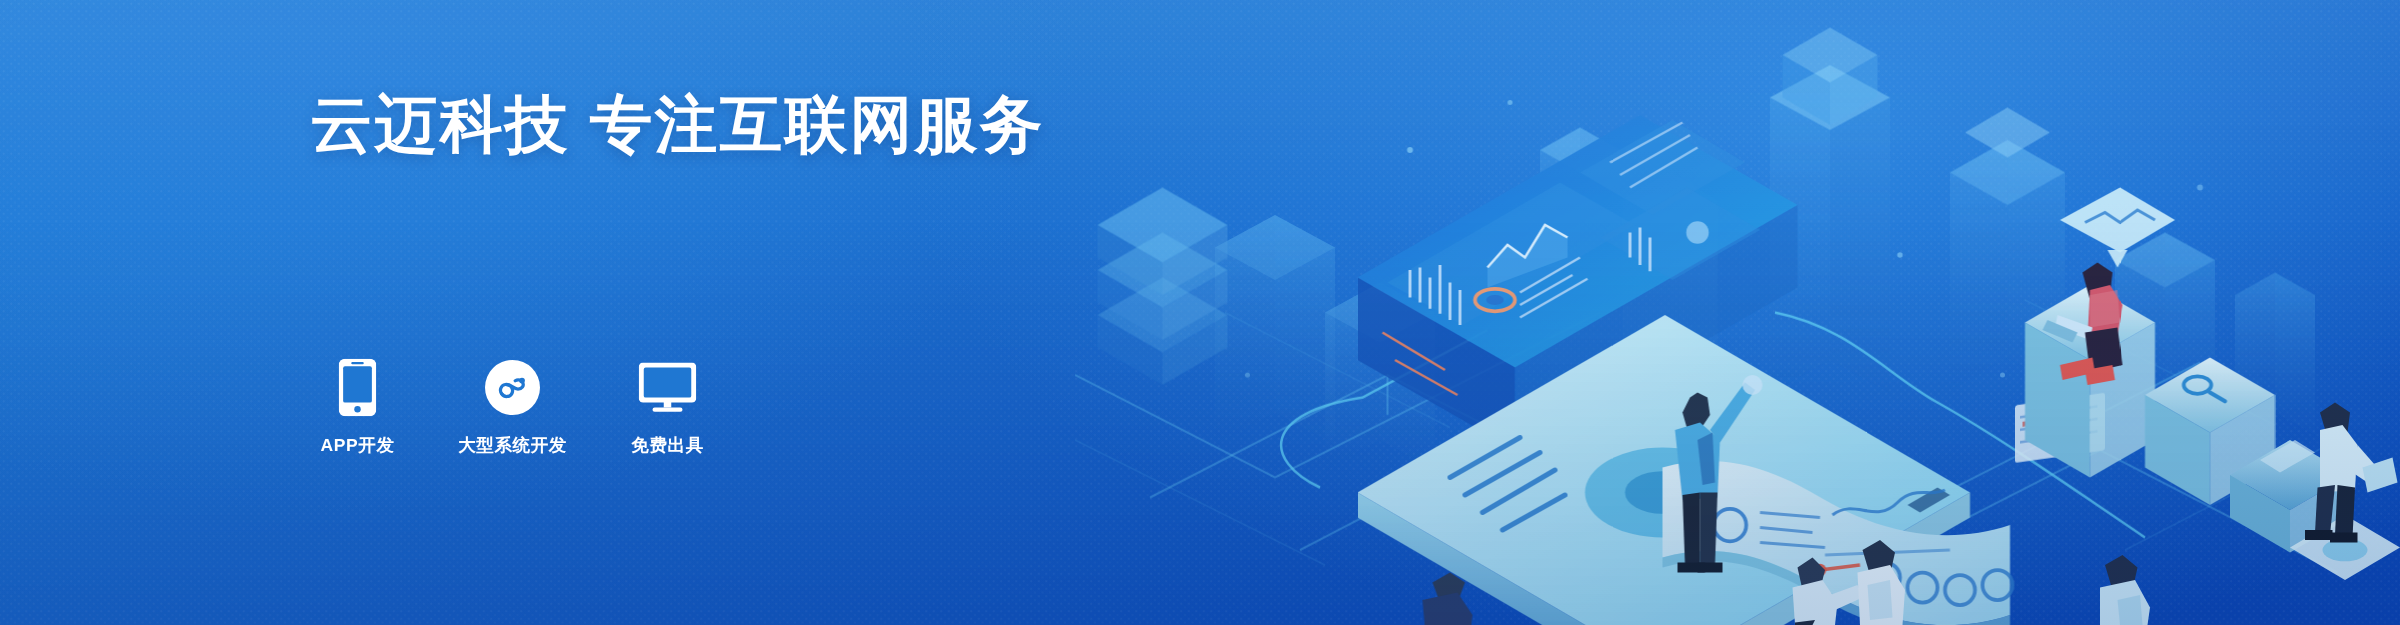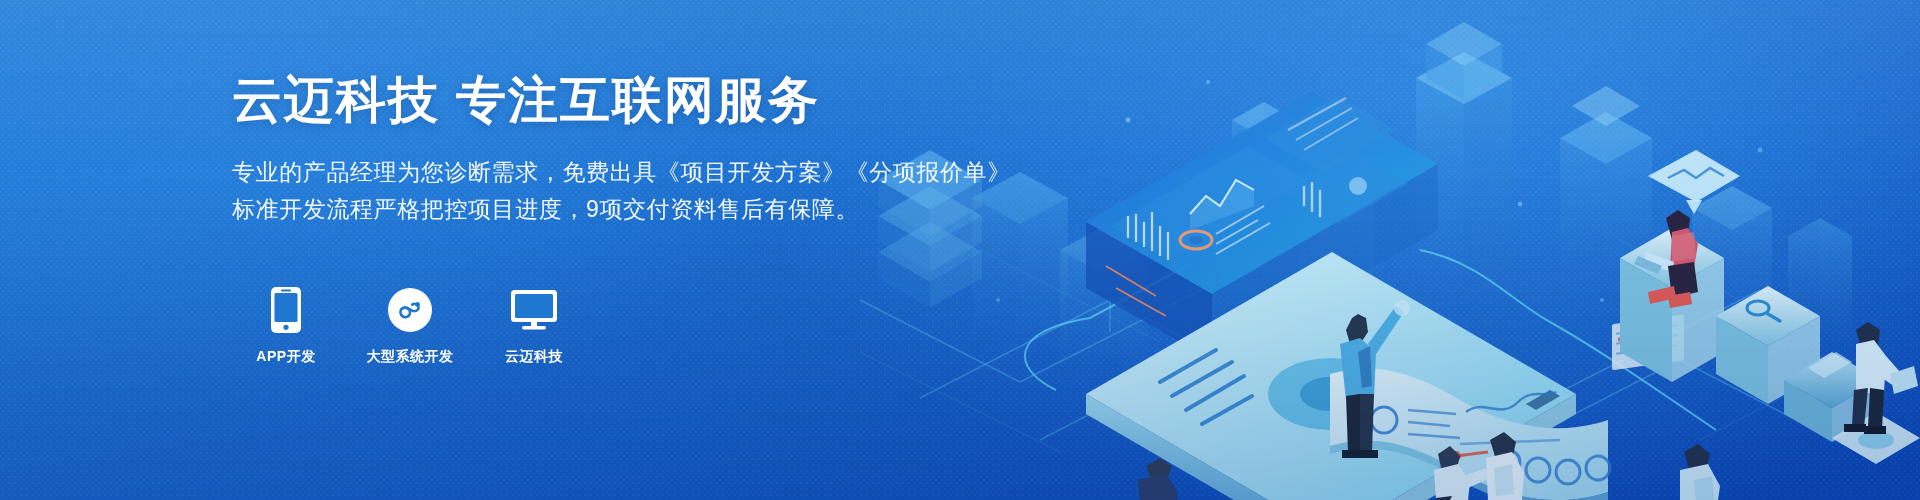--- a/index.html
+++ b/index.html
@@ -25,21 +25,21 @@
     background-position:0 0, 3px 3px;
     pointer-events:none;
   }
   .vignette{
     position:absolute;inset:0;
     background:linear-gradient(to bottom, rgba(255,255,255,.05) 0%, rgba(0,0,0,0) 35%, rgba(5,40,120,.18) 100%);
     pointer-events:none;
   }
 
   
-  .content{position:absolute;left:232px;top:72px;width:880px;}
+  .content{position:absolute;left:248px;top:72px;width:880px;}
   .headline{
     font-size:50px;line-height:1.12;font-weight:bold;color:#ffffff;
     letter-spacing:2px;margin:0 0 26px 0;white-space:nowrap;
     text-shadow:0 2px 10px rgba(0,30,90,.25);
   }
   .sub{
     font-size:23px;line-height:1.62;color:#f2f8ff;font-weight:normal;
     letter-spacing:.6px;white-space:nowrap;
   }
   .sub div{margin:0;}
@@ -374,24 +374,20 @@
         <circle cx="900" cy="150" r="2.4" opacity=".4"></circle>
         <circle cx="138" cy="300" r="2" opacity=".35"></circle>
       </g>
     </svg>
   </div>
 
   <div class="vignette"></div>
 
   <div class="content">
     <h1 class="headline">云迈科技 专注互联网服务</h1>
-    <div class="sub">
-      <div>专业的产品经理为您诊断需求，免费出具《项目开发方案》《分项报价单》</div>
-      <div>标准开发流程严格把控项目进度，9项交付资料售后有保障。</div>
-    </div>
   </div>
 
   <div class="services">
 
     <div class="service">
       <span class="ico">
         <svg width="30" height="46" viewBox="0 0 30 46">
           <rect x="0" y="0" width="30" height="46" rx="5" fill="#ffffff"></rect>
           <rect x="3.5" y="6" width="23" height="29" rx="1.5" fill="#1f77d2"></rect>
           <rect x="10" y="2.6" width="10" height="1.8" rx=".9" fill="#1f77d2"></rect>
@@ -416,18 +412,18 @@
 
     <div class="service">
       <span class="ico">
         <svg width="46" height="40" viewBox="0 0 46 40">
           <rect x="0" y="0" width="46" height="32" rx="3.5" fill="#ffffff"></rect>
           <rect x="4" y="4" width="38" height="24" rx="1.5" fill="#1f77d2"></rect>
           <rect x="20" y="31" width="6" height="5" fill="#ffffff"></rect>
           <rect x="11" y="36" width="24" height="3.4" rx="1.7" fill="#ffffff"></rect>
         </svg>
       </span>
-      <span class="cap">云迈科技</span>
+      <span class="cap">免费出具</span>
     </div>
 
 
   </div>
 </div>
 
 </body></html>

